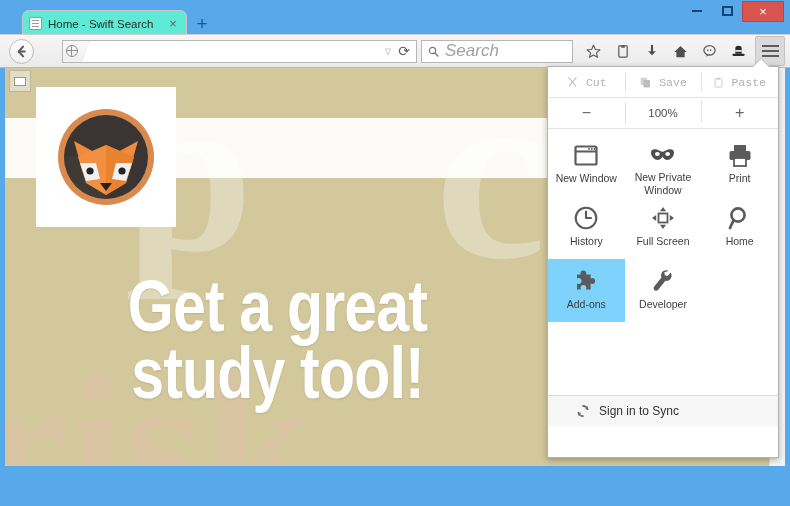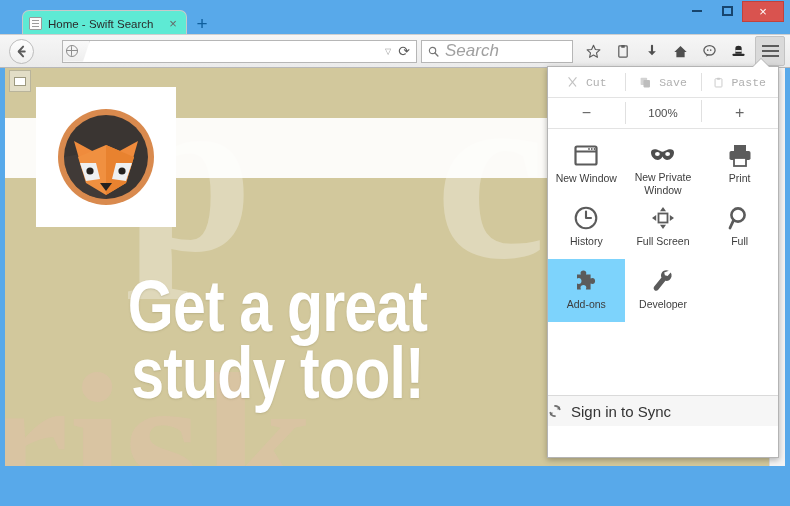--- a/index.html
+++ b/index.html
@@ -214,22 +214,22 @@
     font-size:10.5px; color:#3d3d3d; text-align:center; line-height:1.18;
   }
   .grid-item.highlight{ background:#7dd3fc; }
   .grid-icon{ height:26px; display:flex;align-items:center;justify-content:center; margin-bottom:4px; }
   .grid-label{ padding:0 3px; }
 
   
   #sync-row{
     position:absolute; left:0; bottom:31px; width:100%; height:31px;
     border-top:1px solid #dadada; background:#f6f6f6;
-    display:flex; align-items:center; padding-left:0; gap:9px;
-    font-size:15px; color:#333;
+    display:flex; align-items:center; padding-left:28px; gap:9px;
+    font-size:12px; color:#333;
   }
   #customize-row{
     position:absolute; left:0; bottom:0; width:100%; height:31px;
     border-top:1px solid #dadada; background:#f6f6f6;
     display:flex; align-items:center; padding-left:12px; gap:9px;
     font-size:11.5px; color:#333;
   }
   #customize-row .spacer{ flex:1 1 auto; }
   .foot-btn{ width:34px;height:30px;display:flex;align-items:center;justify-content:center;
     border-left:1px solid #e0e0e0; color:#555; }
@@ -478,21 +478,21 @@
         <span class="grid-label">Full Screen</span>
       </div>
 
       <div class="grid-item">
         <span class="grid-icon">
           <svg width="23" height="24" viewBox="0 0 23 24">
             <circle cx="10" cy="9" r="6.6" fill="none" stroke="#5b5b5b" stroke-width="2.6"></circle>
             <path d="M5.6 14.2 L2 22" stroke="#5b5b5b" stroke-width="2.8" stroke-linecap="round"></path>
           </svg>
         </span>
-        <span class="grid-label">Full</span>
+        <span class="grid-label">Home</span>
       </div>
 
 
       <div class="grid-item highlight">
         <span class="grid-icon">
           <svg width="25" height="24" viewBox="0 0 25 24">
             <path d="M9.4 1.4 C11.2 1.4 12.3 2.5 12.3 3.9 C12.3 4.6 11.9 5 11.9 5.6 H16.6 V9.6 C17.2 9.6 17.7 9.1 18.5 9.1 C20 9.1 21.1 10.3 21.1 12.1 C21.1 13.9 20 15.1 18.5 15.1 C17.7 15.1 17.2 14.6 16.6 14.6 V20.4 H11.9 C11.9 19.8 12.3 19.3 12.3 18.6 C12.3 17.2 11.2 16.1 9.4 16.1 C7.7 16.1 6.5 17.2 6.5 18.6 C6.5 19.3 6.9 19.8 6.9 20.4 H3 V14.6 C3.6 14.6 4.1 15.1 4.8 15.1 C6.3 15.1 7.5 13.9 7.5 12.1 C7.5 10.3 6.3 9.1 4.8 9.1 C4.1 9.1 3.6 9.6 3 9.6 V5.6 H6.9 C6.9 5 6.5 4.6 6.5 3.9 C6.5 2.5 7.7 1.4 9.4 1.4 Z" fill="#5b5b5b"></path>
           </svg>
         </span>
         <span class="grid-label">Add-ons</span>

